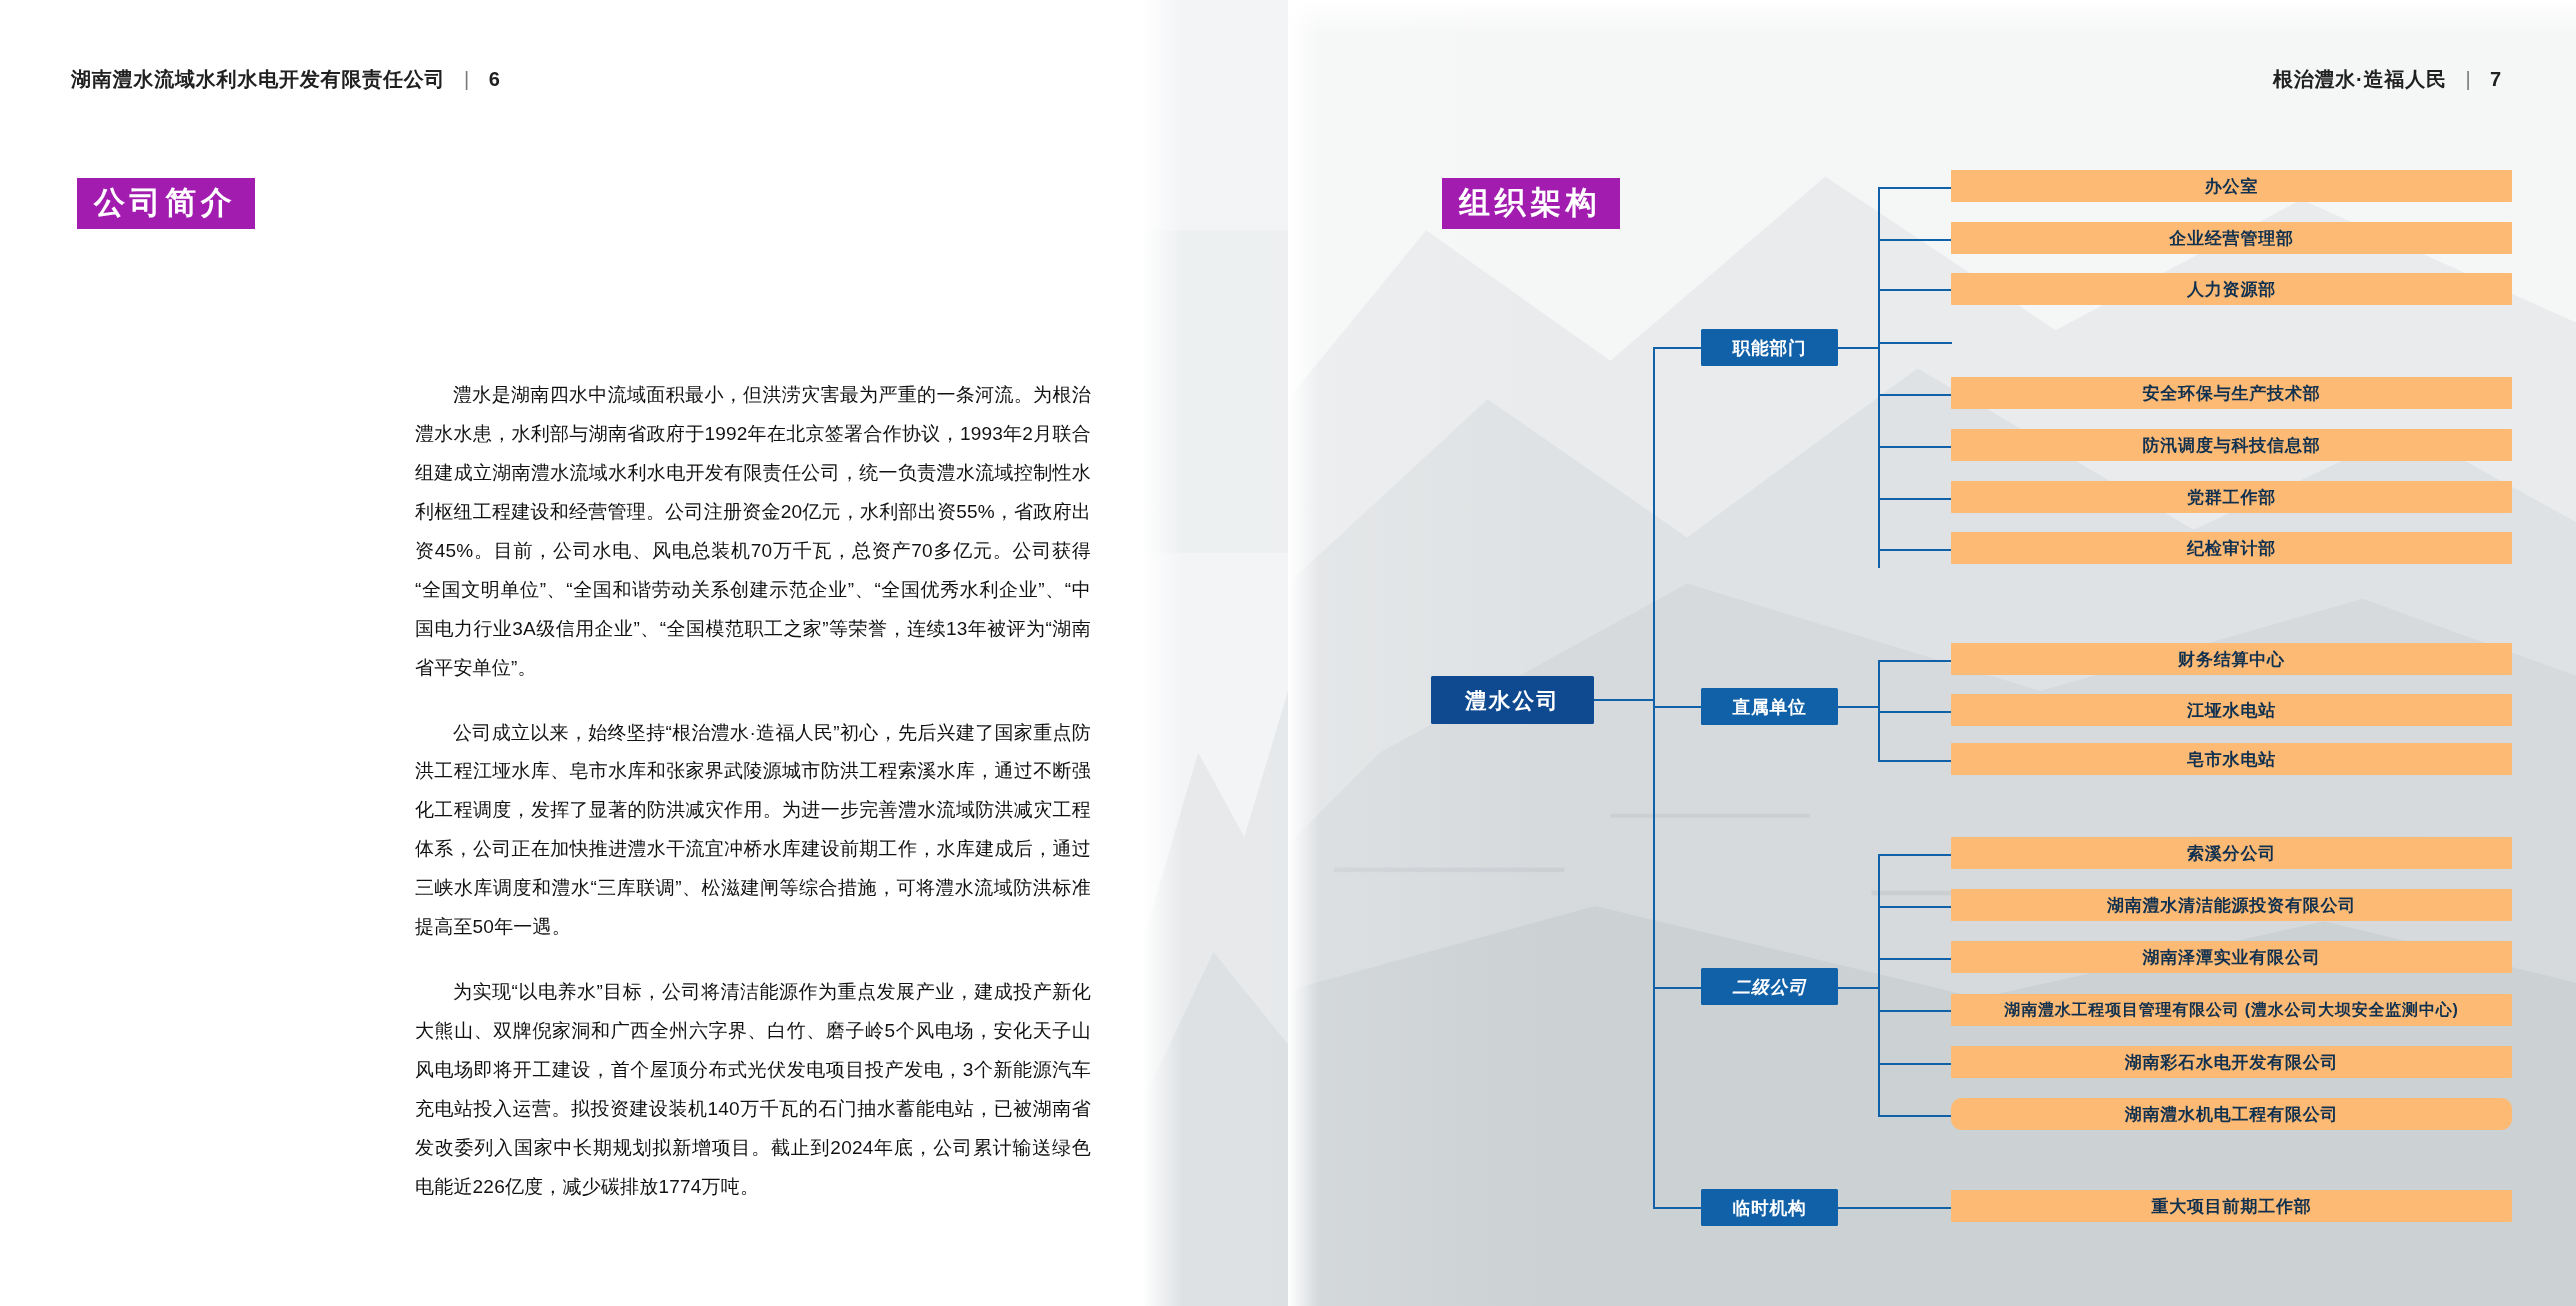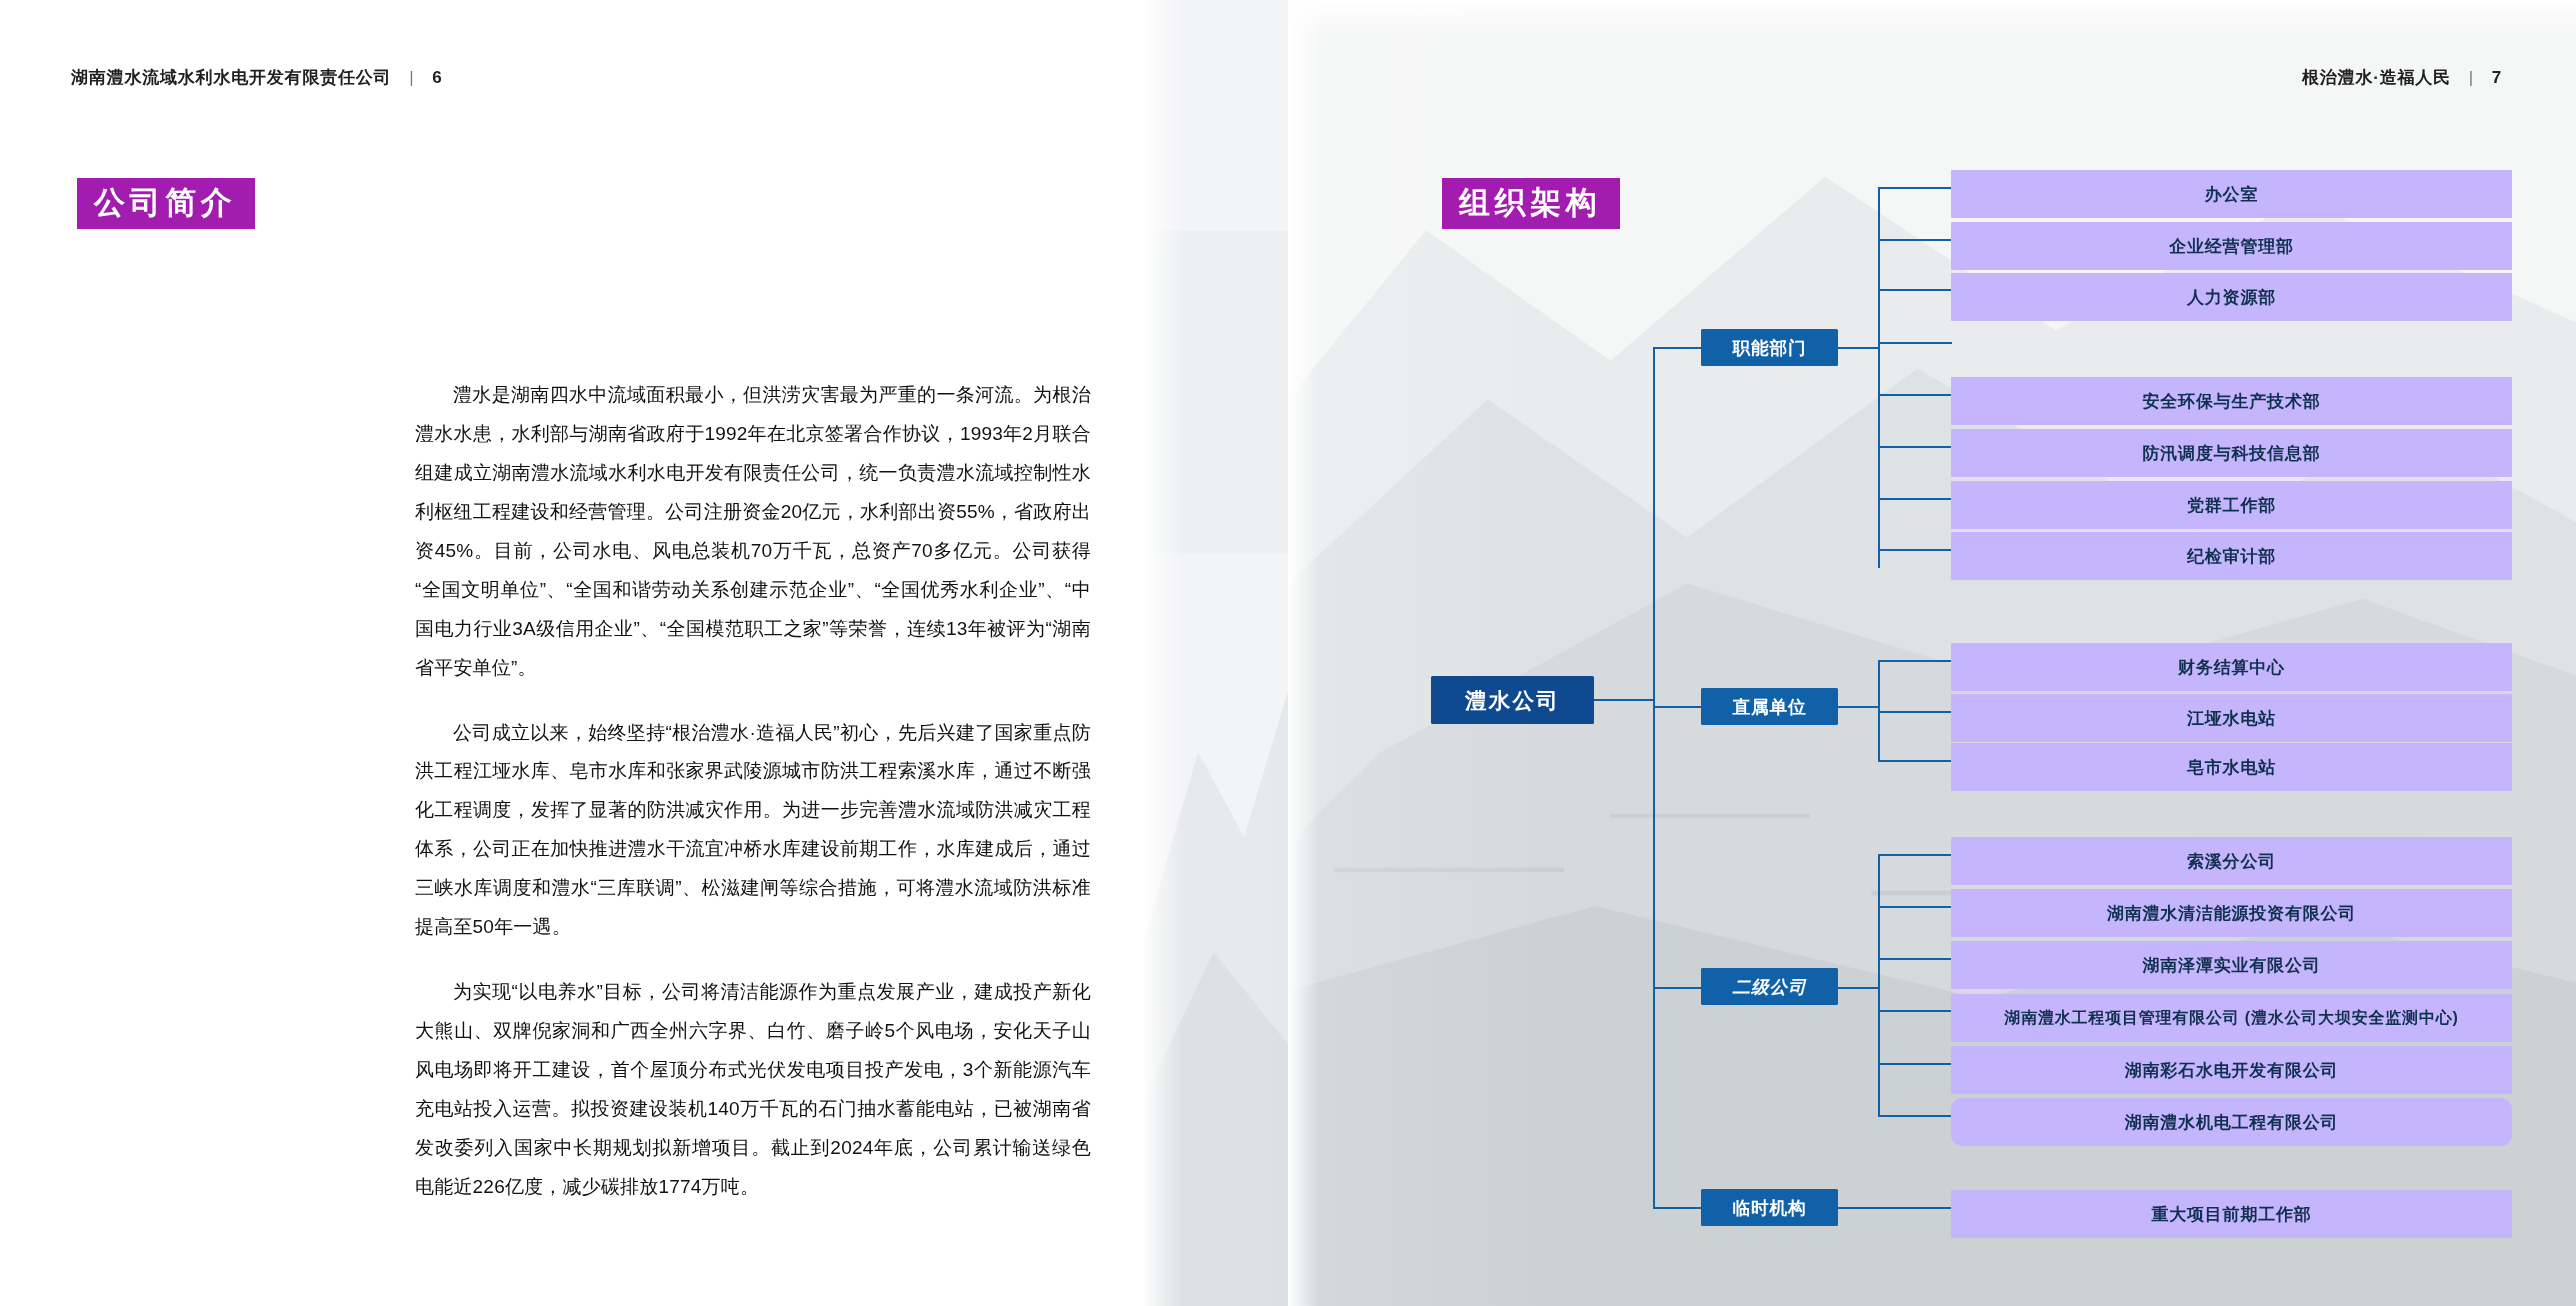--- a/index.html
+++ b/index.html
@@ -12,21 +12,21 @@
   }
   .spread{position:relative;width:2576px;height:1306px;display:flex;}
 
   
   .page-left{position:relative;width:1288px;height:1306px;background:#ffffff;flex:0 0 1288px;}
   .page-right{position:relative;width:1288px;height:1306px;background:#ffffff;flex:0 0 1288px;overflow:hidden;}
 
   
   .runhead{
     position:absolute;top:66px;
-    font-size:17px;letter-spacing:0.8px;color:#202020;font-weight:600;
+    font-size:20px;letter-spacing:0.8px;color:#202020;font-weight:600;
     white-space:nowrap;
   }
   .runhead-left{left:71px;}
   .runhead-right{right:74px;}
   .runhead .sep{display:inline-block;margin:0 12.3px;color:#7a7a7a;font-weight:400;}
   .runhead .pgnum{font-weight:700;}
 
   
   .title-badge{
     position:absolute;
@@ -68,23 +68,23 @@
     position:absolute;
     box-sizing:border-box;
     display:flex;align-items:center;justify-content:center;
     font-size:17px;
     font-weight:700;
     letter-spacing:0.8px;
     white-space:nowrap;
     color:#0d2a4d;
   }
   .node.leaf{
-    background:#c4b5fd;
+    background:#fdba74;
     color:#10304f;
-    height:48px;
+    height:32px;
     border-radius:0.8px;
   }
   .node.group{
     background:#1161a8;
     color:#ffffff;
     height:37px;
     width:137px;
     border-radius:1.5px;
     font-size:17.7px;
   }

